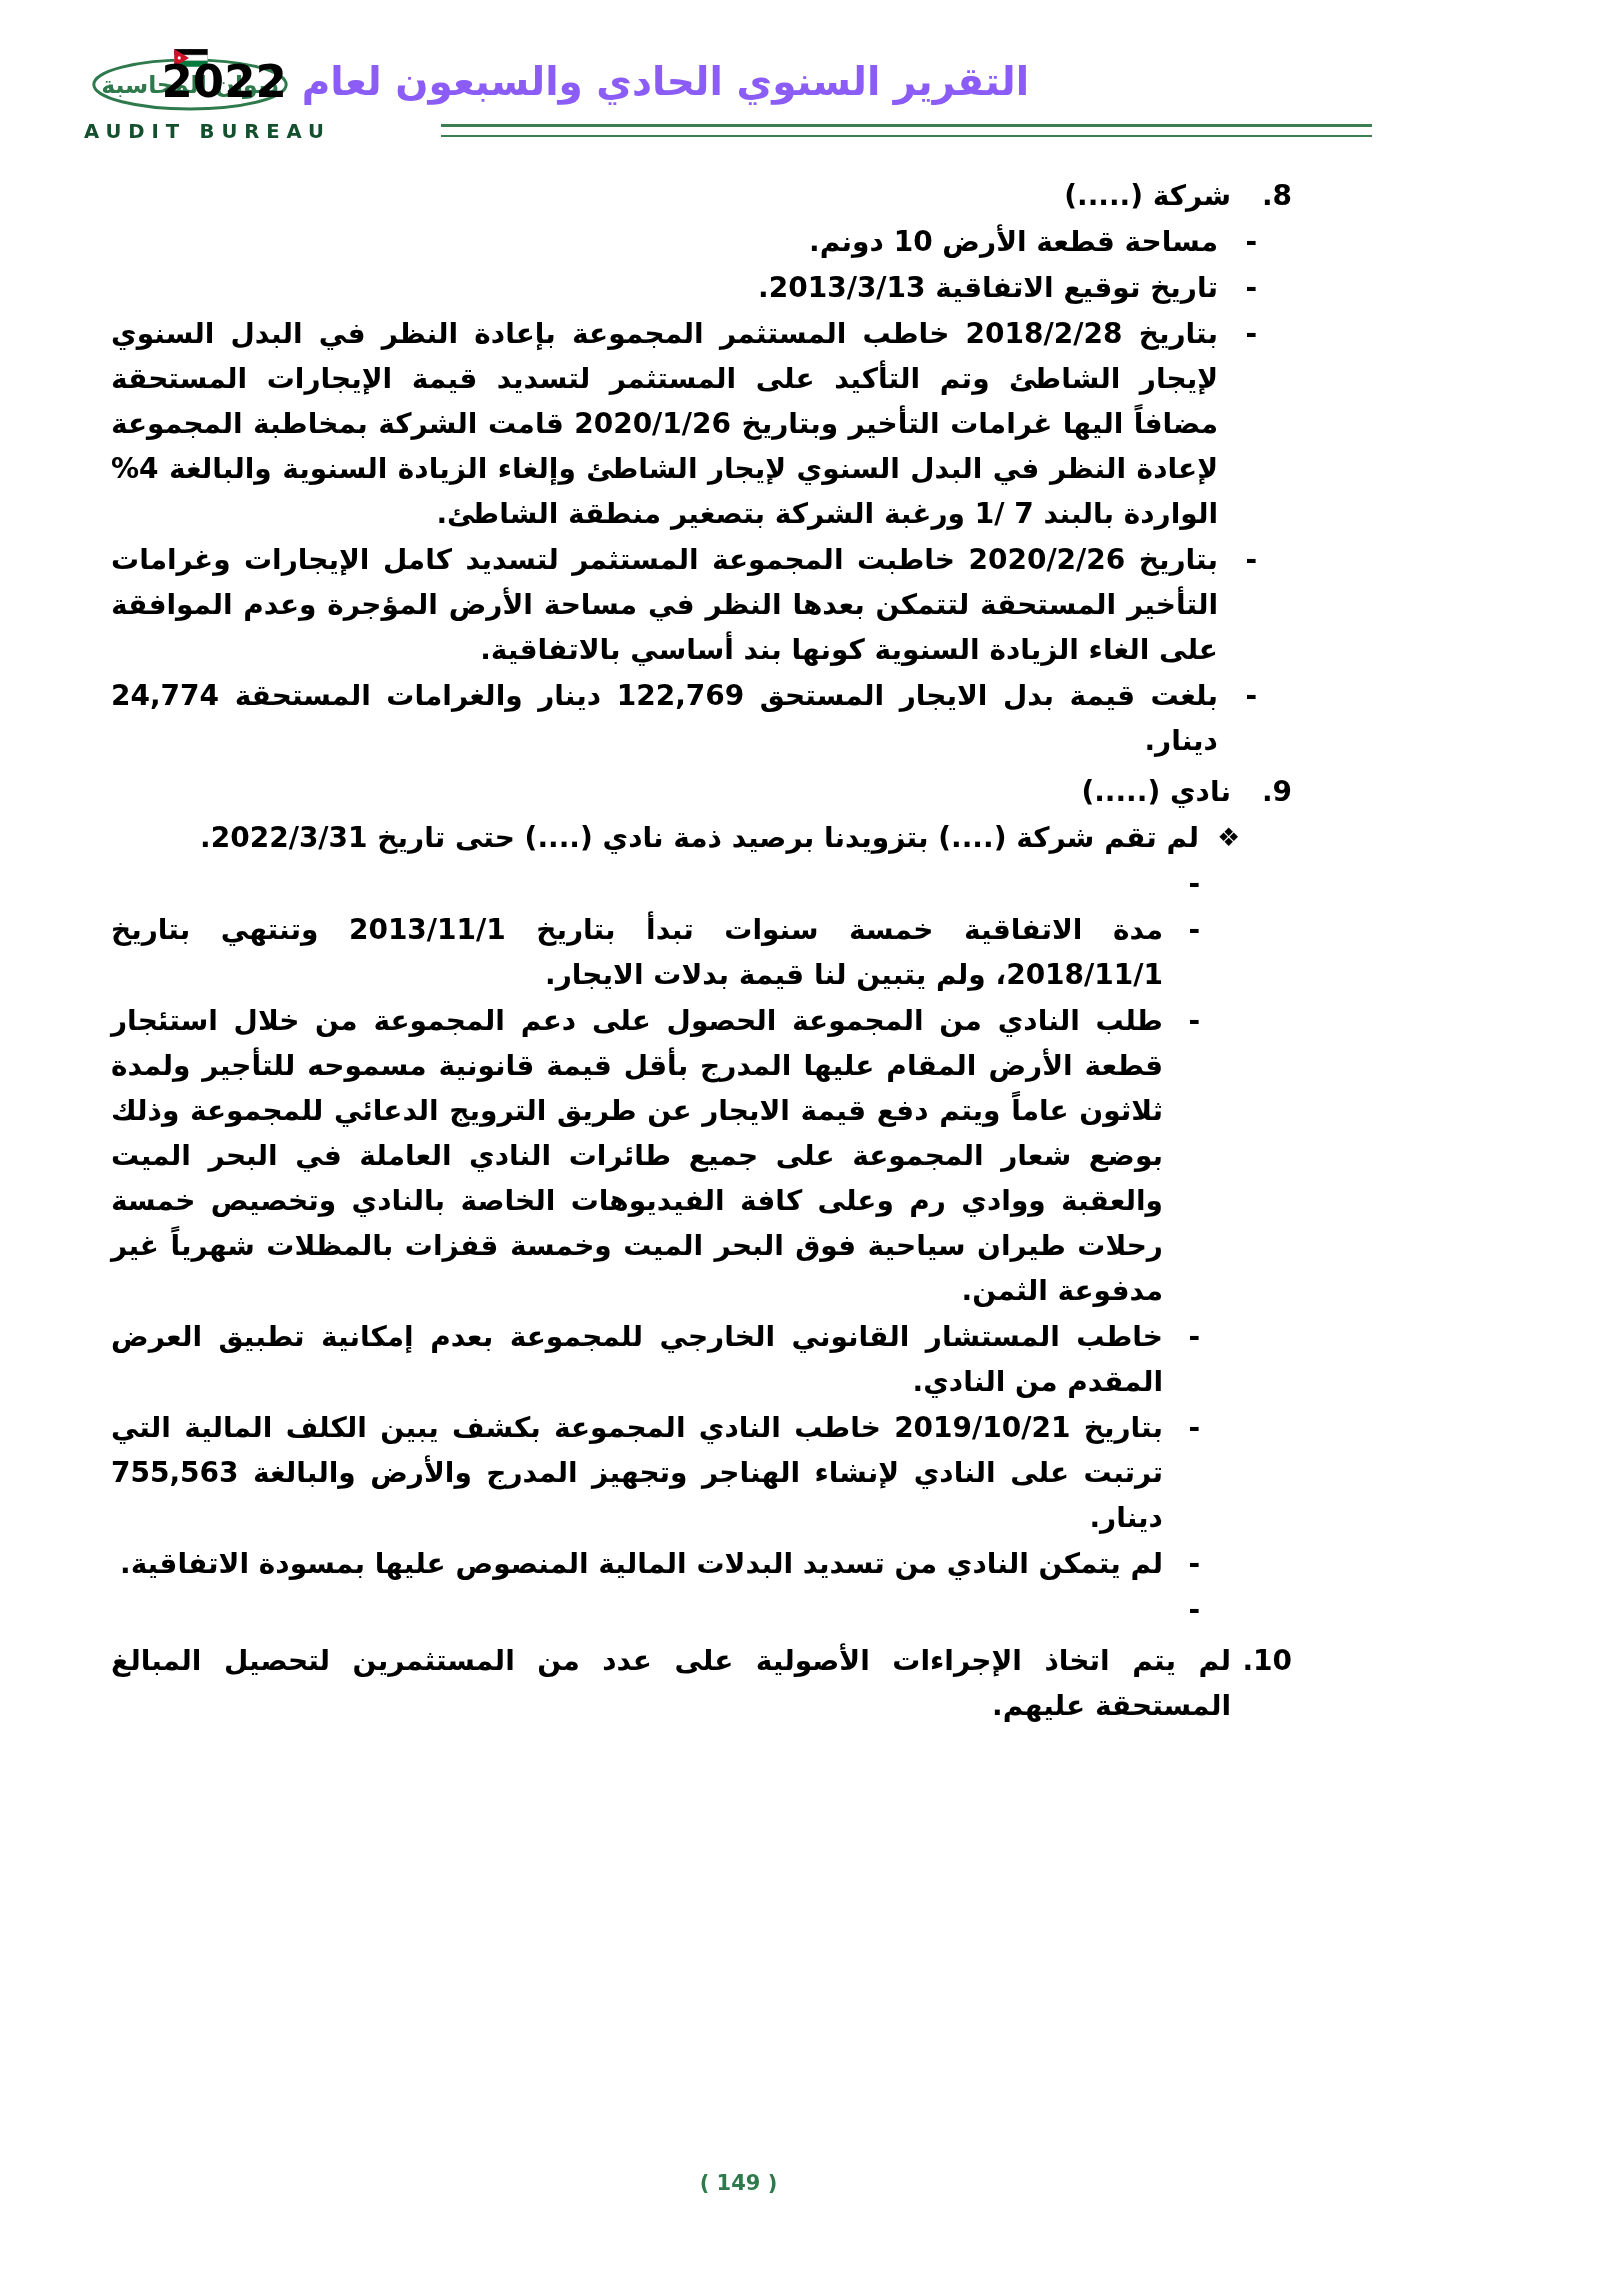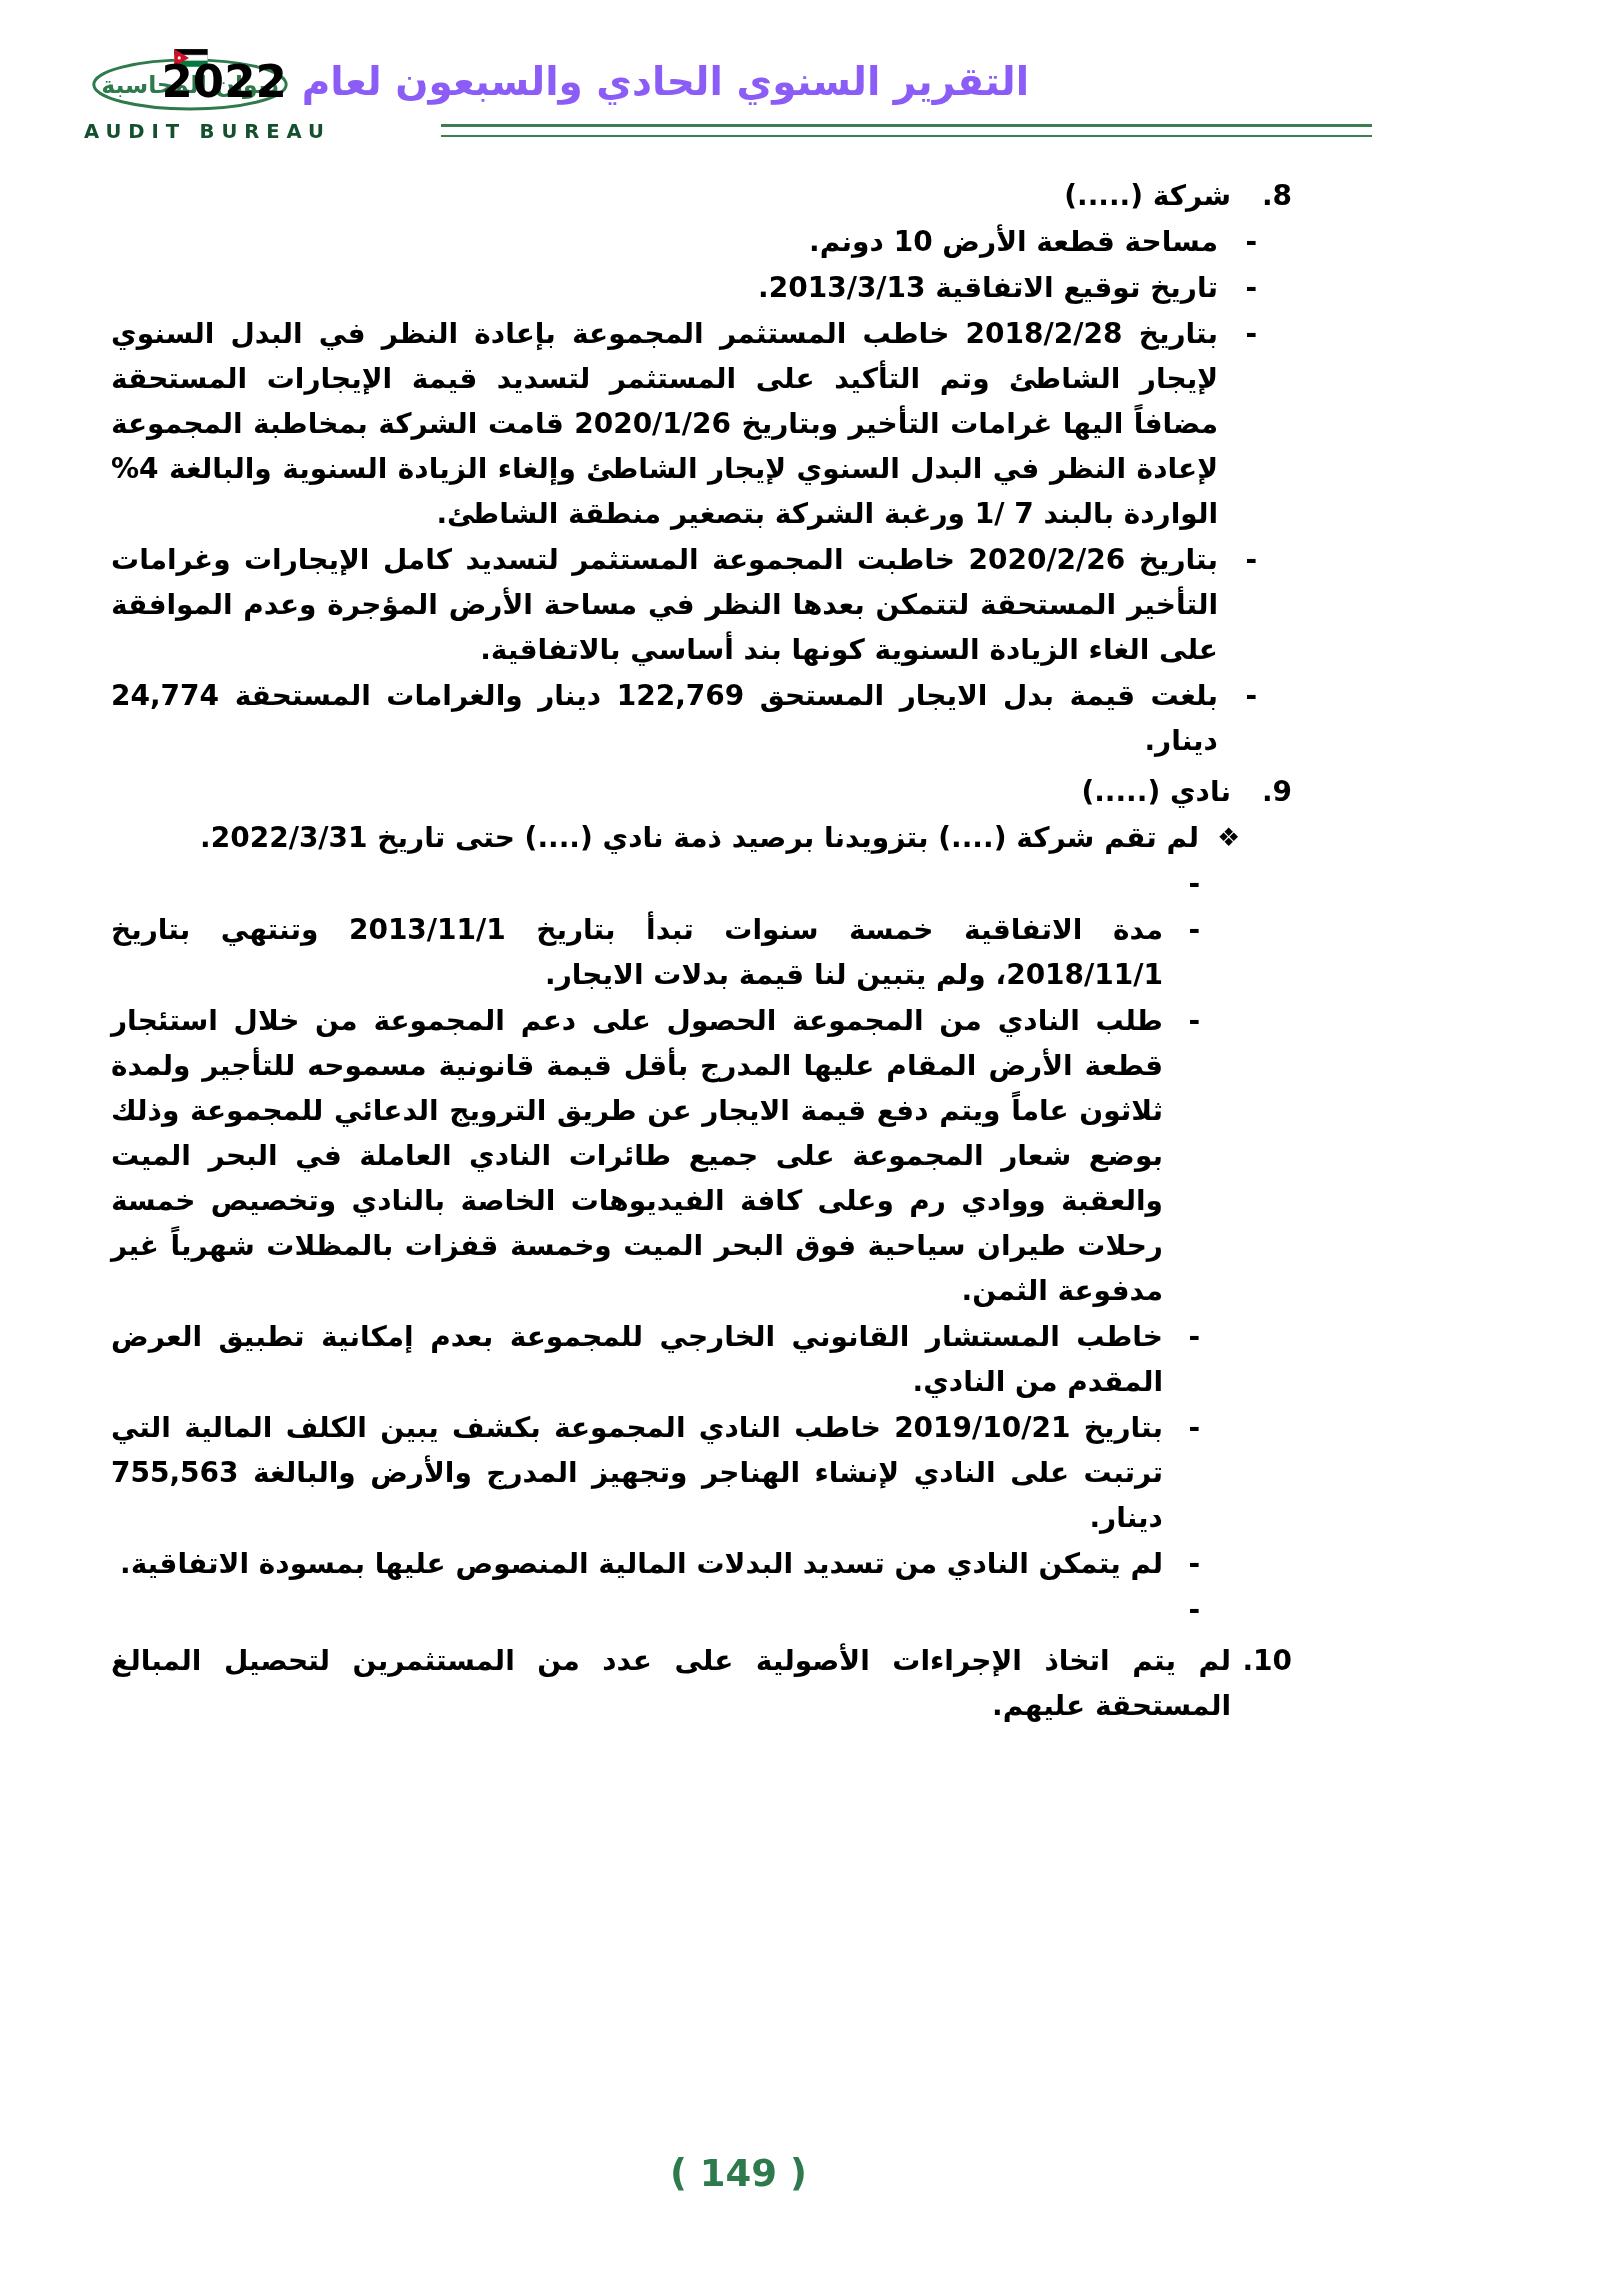--- a/index.html
+++ b/index.html
@@ -100,21 +100,21 @@
   .row.dash2   { padding-right: 170px; margin-top: 1px; }
   .row.dash2 .marker   { flex-basis: 37px; }
 
   
   .footer {
     position: absolute;
     left: 0;
     right: 0;
     bottom: 98px;
     text-align: center;
-    font-size: 37px;
+    font-size: 21px;
     font-weight: bold;
     color: #2e7a4c;
   }
 </style>
 </head>
 <body>
 
 <div class="page">
 
   <div class="logo">

